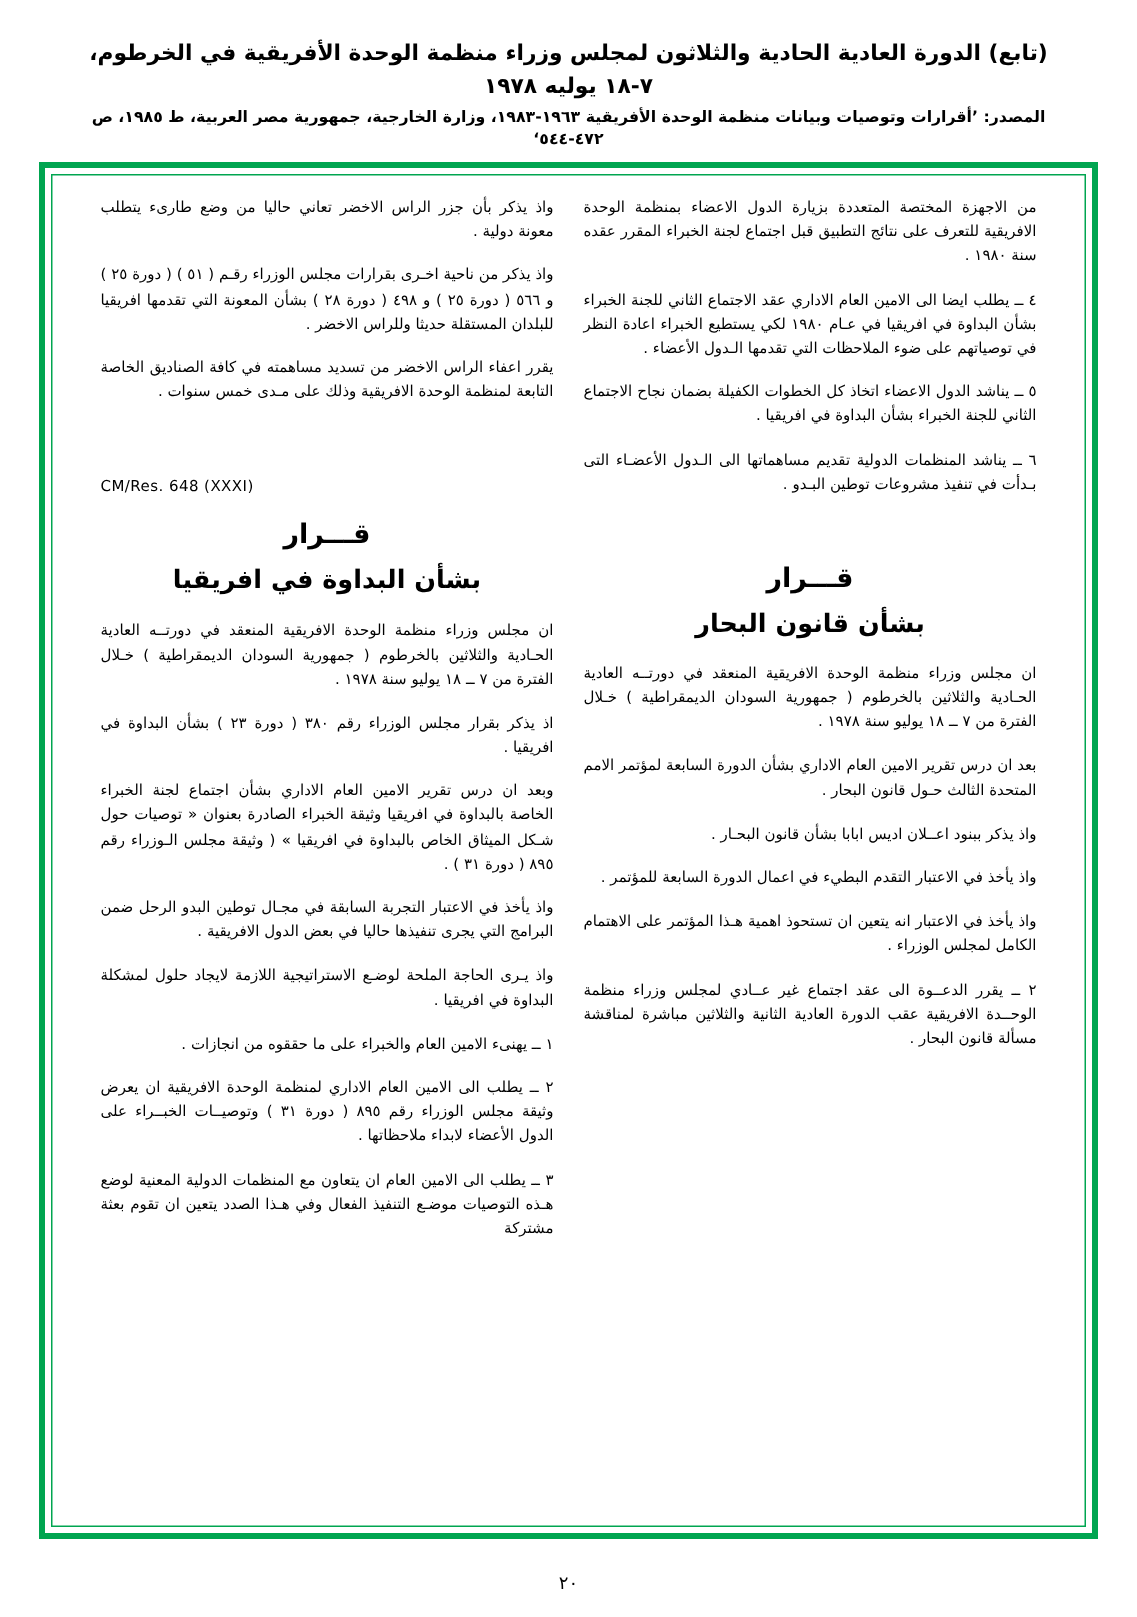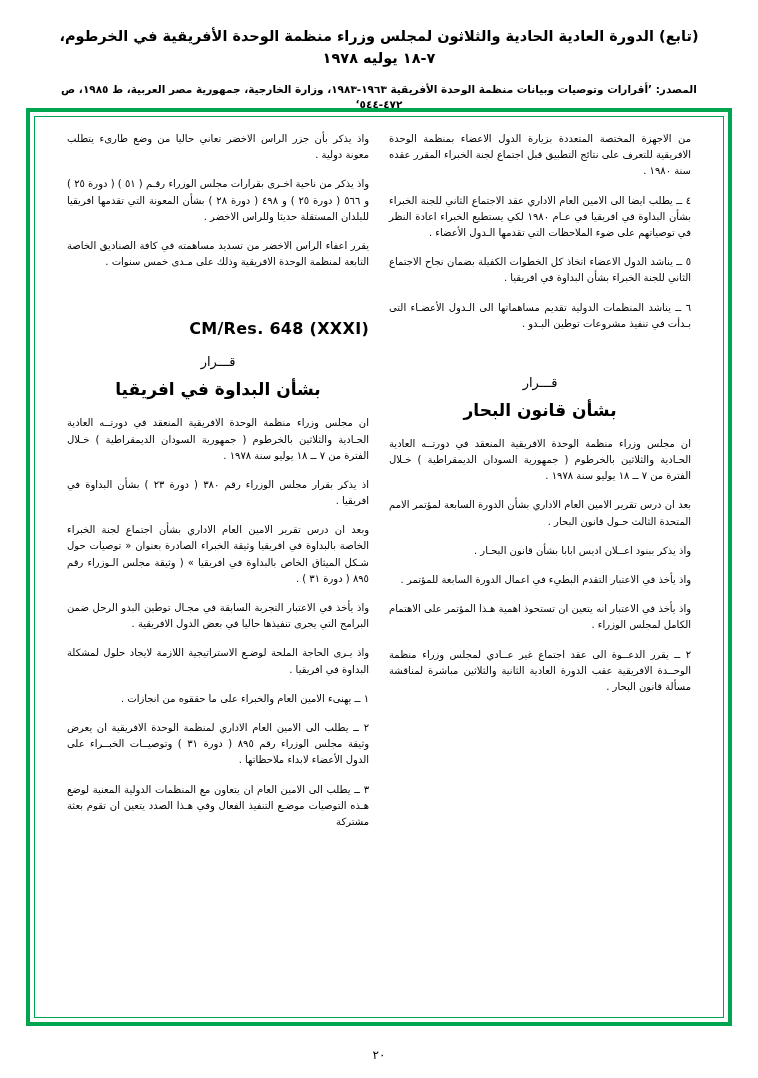--- a/index.html
+++ b/index.html
@@ -29,21 +29,21 @@
     border-radius: 25px;
   }
   .header-title {
     font-size: 14.5px;
     font-weight: bold;
     line-height: 1.5;
     letter-spacing: 0px;
     direction: rtl;
   }
   .header-source {
-    margin-top: 12px;
+    margin-top: 1px;
     font-size: 10.5px;
     font-weight: bold;
     line-height: 1.5;
     direction: rtl;
   }
   
   .frame {
     position: absolute;
     top: 108px;
     right: 26px;
@@ -82,30 +82,30 @@
   p.par {
     margin: 0 0 13px 0;
     font-size: 10px;
     line-height: 1.62;
     text-align: justify;
     text-justify: inter-word;
     direction: rtl;
   }
   .res-id {
     margin: 20px 0 16px 0;
-    font-size: 16px;
-    font-weight: bold;
+    font-size: 10px;
+    font-weight: normal;
     direction: ltr;
-    text-align: right;
+    text-align: left;
     letter-spacing: 0.3px;
   }
   .res-title {
     margin: 14px 0 10px 0;
-    font-size: 13px;
-    font-weight: normal;
+    font-size: 18px;
+    font-weight: bold;
     text-align: center;
     letter-spacing: 4px;
   }
   .res-subtitle {
     margin: 0 0 16px 0;
     font-size: 17px;
     font-weight: bold;
     text-align: center;
   }
   .spacer-md { height: 16px; }

